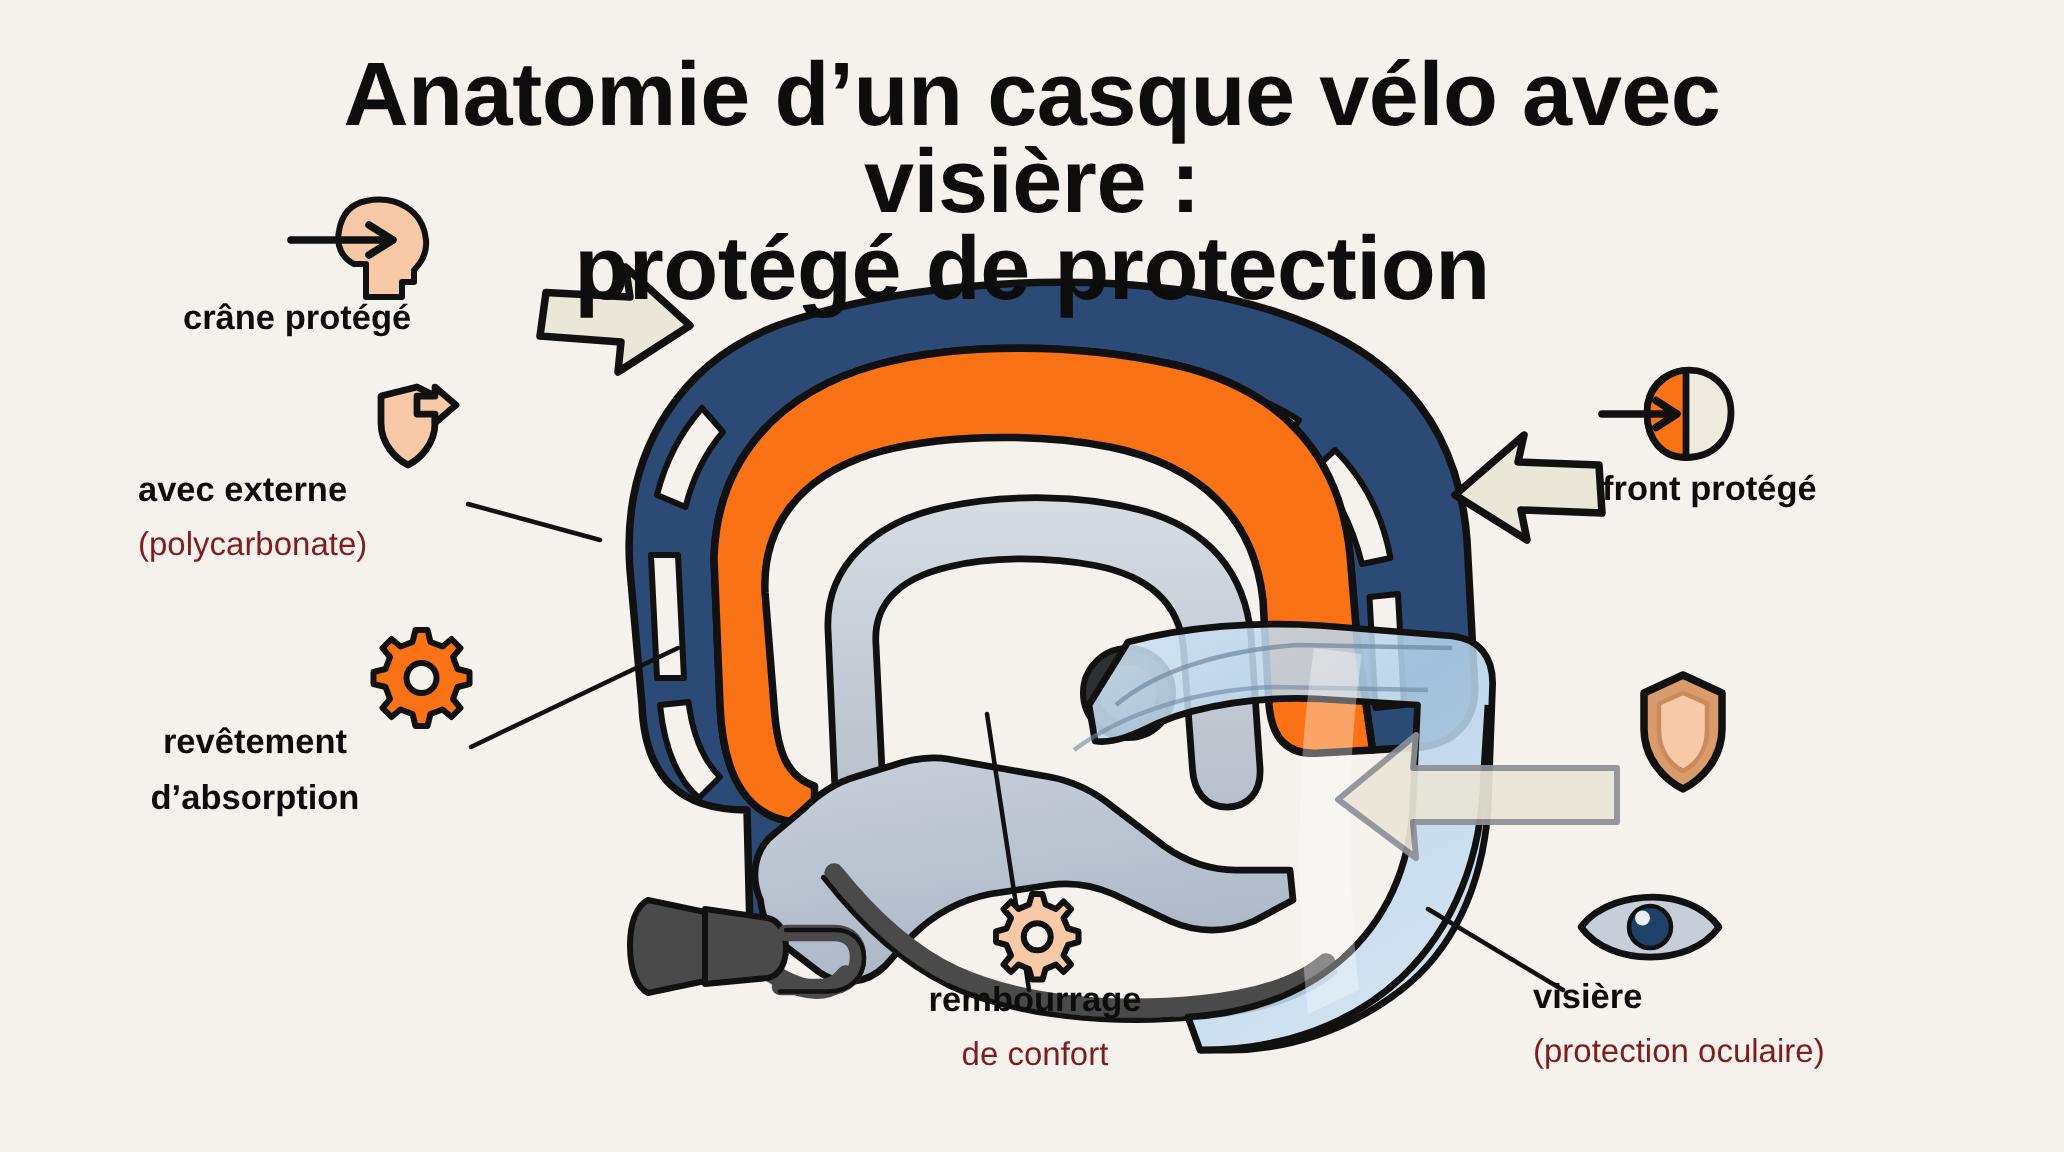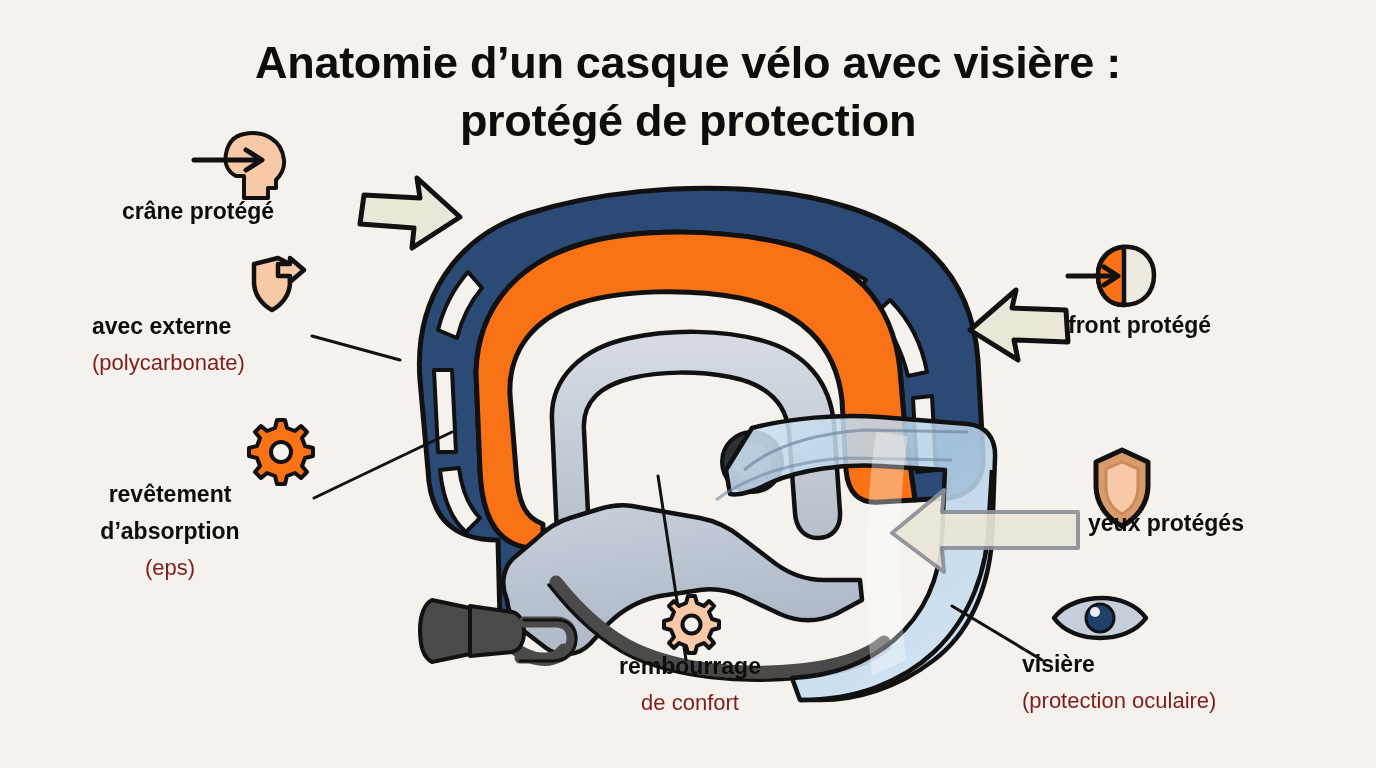--- a/index.html
+++ b/index.html
@@ -26,21 +26,21 @@
     position: absolute;
     left: 188px;
     top: 34px;
     width: 1000px;
     text-align: center;
     pointer-events: none;
   }
   .title-line {
     font-family: "Liberation Sans", sans-serif;
     font-weight: bold;
-    font-size: 45px;
+    font-size: 60px;
     line-height: 58px;
     color: #0d0d0d;
     letter-spacing: -0.3px;
   }
   .label {
     position: absolute;
     color: #0d0d0d;
   }
   .label .lab-main {
     font-family: "Liberation Sans", sans-serif;
@@ -288,34 +288,30 @@
   </div>
 
   <div class="label ta-left" style="left:92px; top:308px;">
     <div class="lab-main">avec externe</div>
     <div class="lab-sub">(polycarbonate)</div>
   </div>
 
   <div class="label ta-right" style="left:30px; top:476px; width:280px;">
     <div class="lab-main">revêtement</div>
     <div class="lab-main">d’absorption</div>
-    <div class="lab-sub">(eps)</div>
   </div>
 
   <div class="label" style="left:540px; top:648px; width:300px; text-align:center;">
     <div class="lab-main">rembourrage</div>
     <div class="lab-sub">de confort</div>
   </div>
 
   <div class="label ta-left" style="left:1068px; top:307px;">
     <div class="lab-main">front protégé</div>
   </div>
 
-  <div class="label ta-left" style="left:1088px; top:505px;">
-    <div class="lab-main">yeux protégés</div>
-  </div>
 
   <div class="label ta-left" style="left:1022px; top:646px;">
     <div class="lab-main">visière</div>
     <div class="lab-sub">(protection oculaire)</div>
   </div>
 
 </div>
 
 </body></html>

